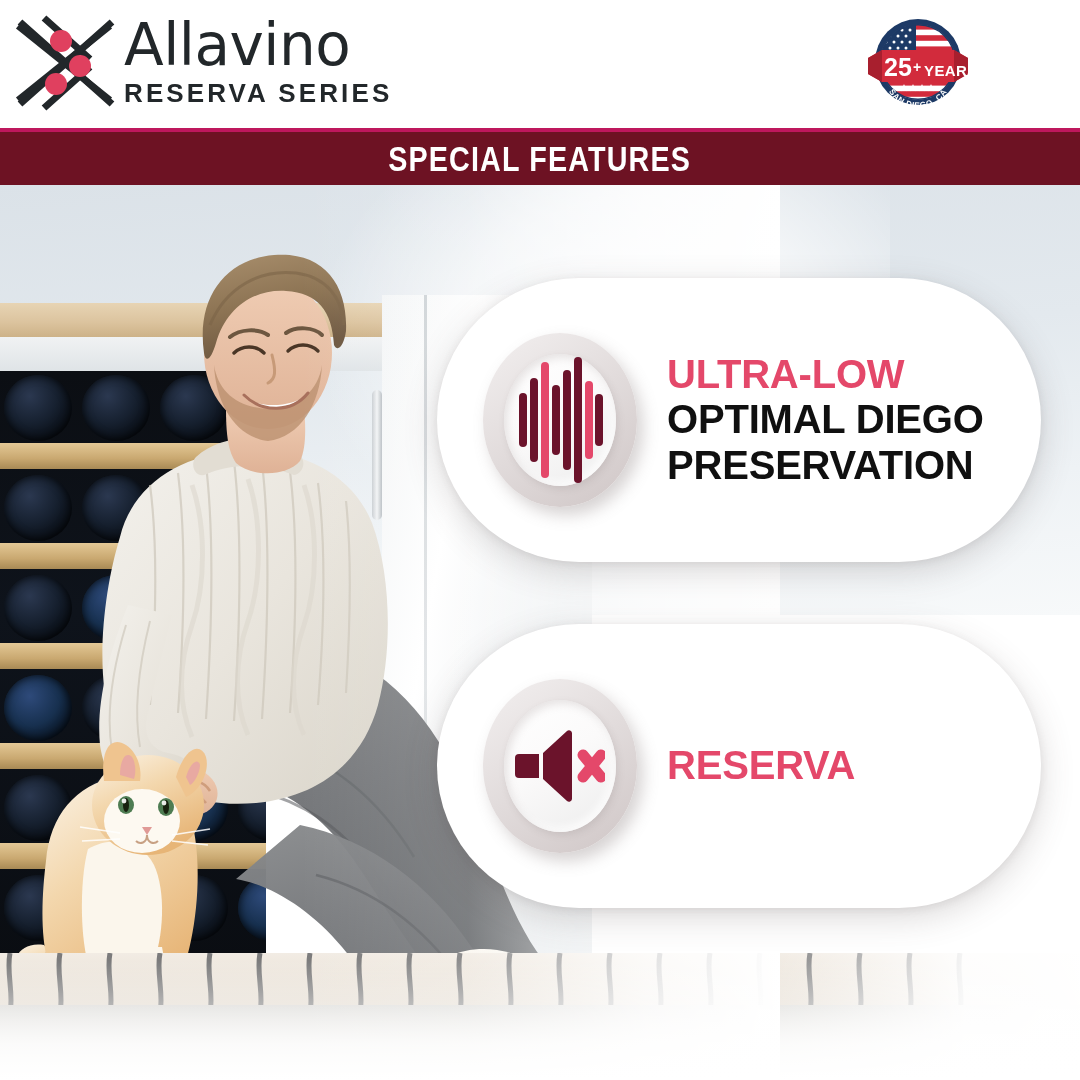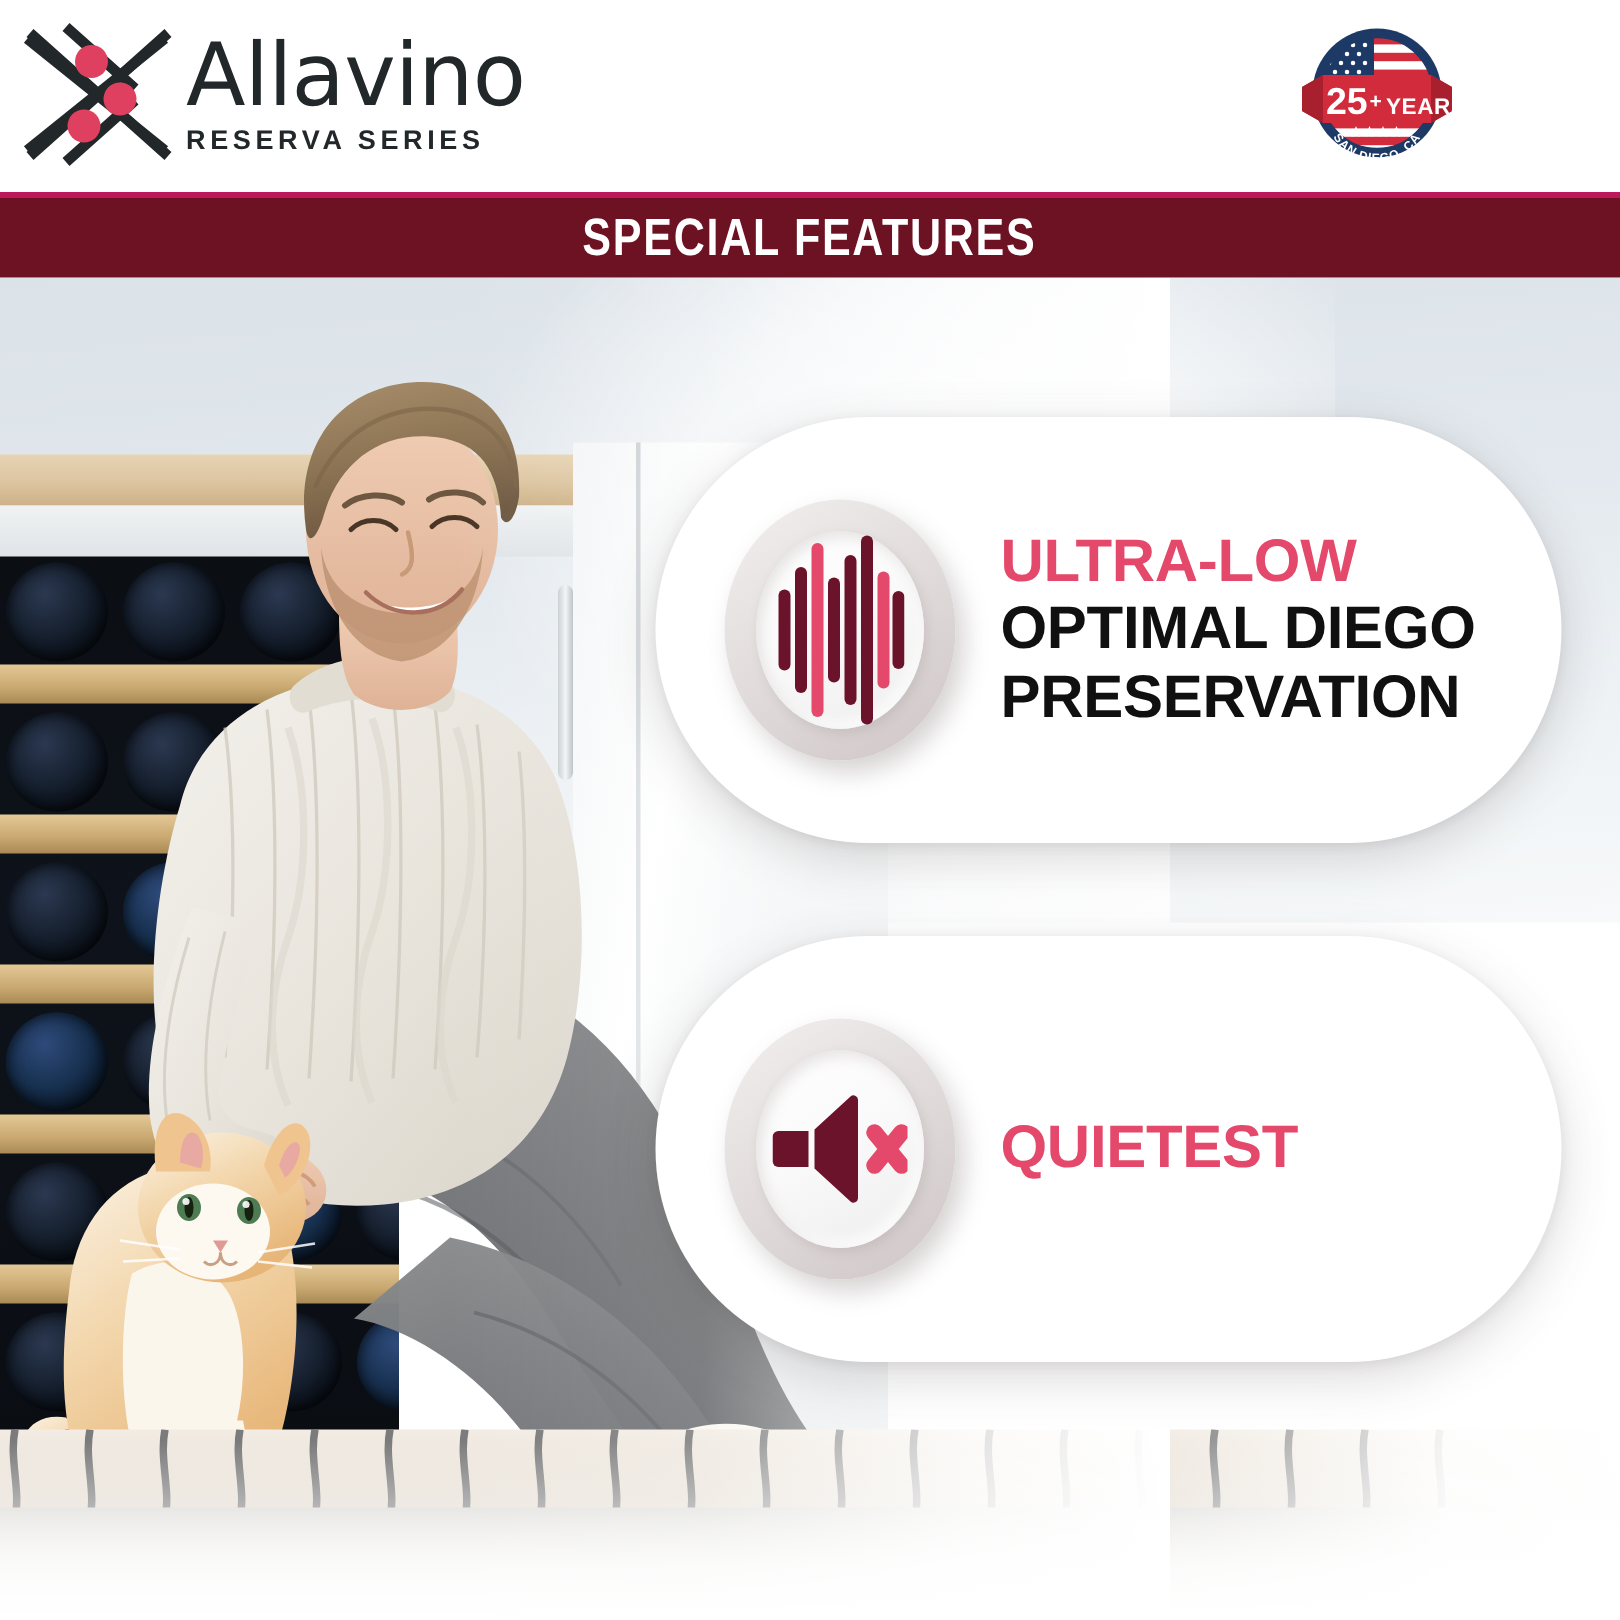--- a/index.html
+++ b/index.html
@@ -22,21 +22,21 @@
     display:flex; align-items:center; gap:6px;
   }
   .logo-mark { width:104px; height:98px; flex:none; }
   .logo-text { display:flex; flex-direction:column; justify-content:center; padding-top:2px; }
   .logo-name {
     font-size:58px; font-weight:400; color:#22272a;
     line-height:0.96; letter-spacing:-0.5px;
     font-family:"DejaVu Sans", sans-serif;
   }
   .logo-sub {
-    font-size:18px; font-weight:700; color:#22272a;
+    font-size:26px; font-weight:700; color:#22272a;
     letter-spacing:3.1px; line-height:1.25; margin-top:3px;
     font-family:"Liberation Sans", sans-serif;
   }
   .badge { position:absolute; right:18px; top:14px; width:104px; height:100px; }
 
   
   .banner {
     position:absolute; left:0; top:128px; width:1080px; height:57px;
     background:#6d1223; z-index:40;
     display:flex; align-items:center; justify-content:center;
@@ -444,21 +444,21 @@
           <path d="M4 27 h20 v24 h-20 a4 4 0 0 1 -4 -4 v-16 a4 4 0 0 1 4 -4 z" fill="#6b132b"></path>
           <path d="M28 26 L52 4 a3 3 0 0 1 5 2 v66 a3 3 0 0 1 -5 2 L28 52 z" fill="#6b132b"></path>
           <g stroke="#e4486a" stroke-width="11" stroke-linecap="round">
             <line x1="68" y1="28" x2="86" y2="50"></line>
             <line x1="86" y1="28" x2="68" y2="50"></line>
           </g>
         </svg>
       </div>
     </div>
     <div class="card-text">
-      <div><span class="accent">QUIETEST</span></div>
+      <div><span class="accent">RESERVA</span></div>
     </div>
   </div>
 
   <div class="banner">
     <div class="banner-title">SPECIAL FEATURES</div>
   </div>
 
   <div class="header">
     <div class="logo-wrap">
       <svg class="logo-mark" viewBox="0 0 104 98">

